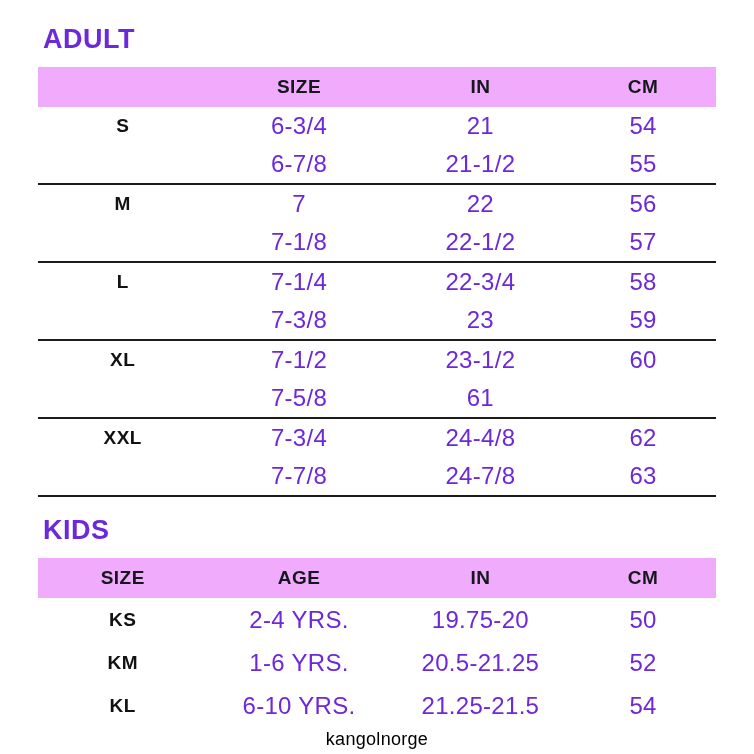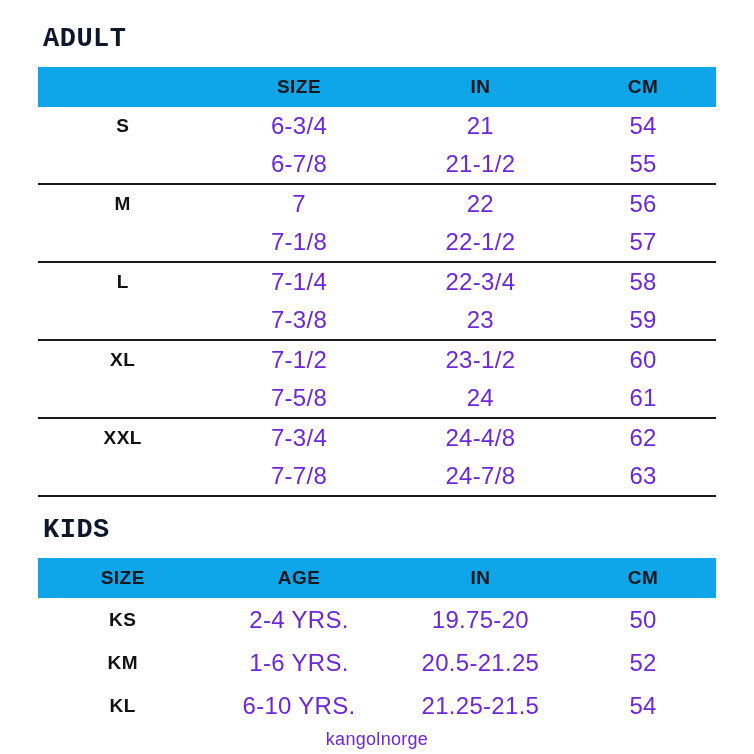--- a/index.html
+++ b/index.html
@@ -9,36 +9,35 @@
     background: #ffffff;
     font-family: "Liberation Sans", sans-serif;
     overflow: hidden;
   }
   .page { padding: 26px 38px 0 38px; }
 
   .section-title {
     font-size: 27px;
     font-weight: 800;
     letter-spacing: 0.5px;
-    color: #0f172a;
+    color: #6d28d9;
     margin: 0 0 14px 5px;
     line-height: 27px;
-    font-family: Liberation Mono, monospace;
   }
   .section-title.kids { margin-top: 20px; }
 
   .row {
     display: grid;
     grid-template-columns: 25% 27% 26.5% 21.5%;
     align-items: center;
     text-align: center;
   }
   .thead {
     height: 40px;
-    background: #0ea5e9;
+    background: #f0abfc;
   }
   .thead .cell {
     font-weight: 800;
     font-size: 19px;
     letter-spacing: 0.5px;
     color: #15171c;
   }
   .adult-table .data-row { height: 38px; }
   .kids-table  .data-row { height: 43px; }
 
@@ -55,21 +54,21 @@
     font-size: 24px;
     letter-spacing: 0.3px;
     color: #6d28d9;
   }
 
   .footer {
     margin-top: 2px;
     text-align: center;
     font-size: 18px;
     letter-spacing: 0.3px;
-    color: #6d28d9;
+    color: #000000;
     line-height: 20px;
   }
 </style>
 </head>
 <body>
 
 <div class="page">
 
   <section>
     <h1 class="section-title">ADULT</h1>
@@ -130,21 +129,20 @@
       <div class="group">
         <div class="row data-row">
           <div class="cell size-label">XL</div>
           <div class="cell value">7-1/2</div>
           <div class="cell value">23-1/2</div>
           <div class="cell value">60</div>
         </div>
         <div class="row data-row">
           <div class="cell size-label"></div>
           <div class="cell value">7-5/8</div>
-          <div class="cell value">24</div>
           <div class="cell value">61</div>
         </div>
       </div>
 
       <div class="group">
         <div class="row data-row">
           <div class="cell size-label">XXL</div>
           <div class="cell value">7-3/4</div>
           <div class="cell value">24-4/8</div>
           <div class="cell value">62</div>

